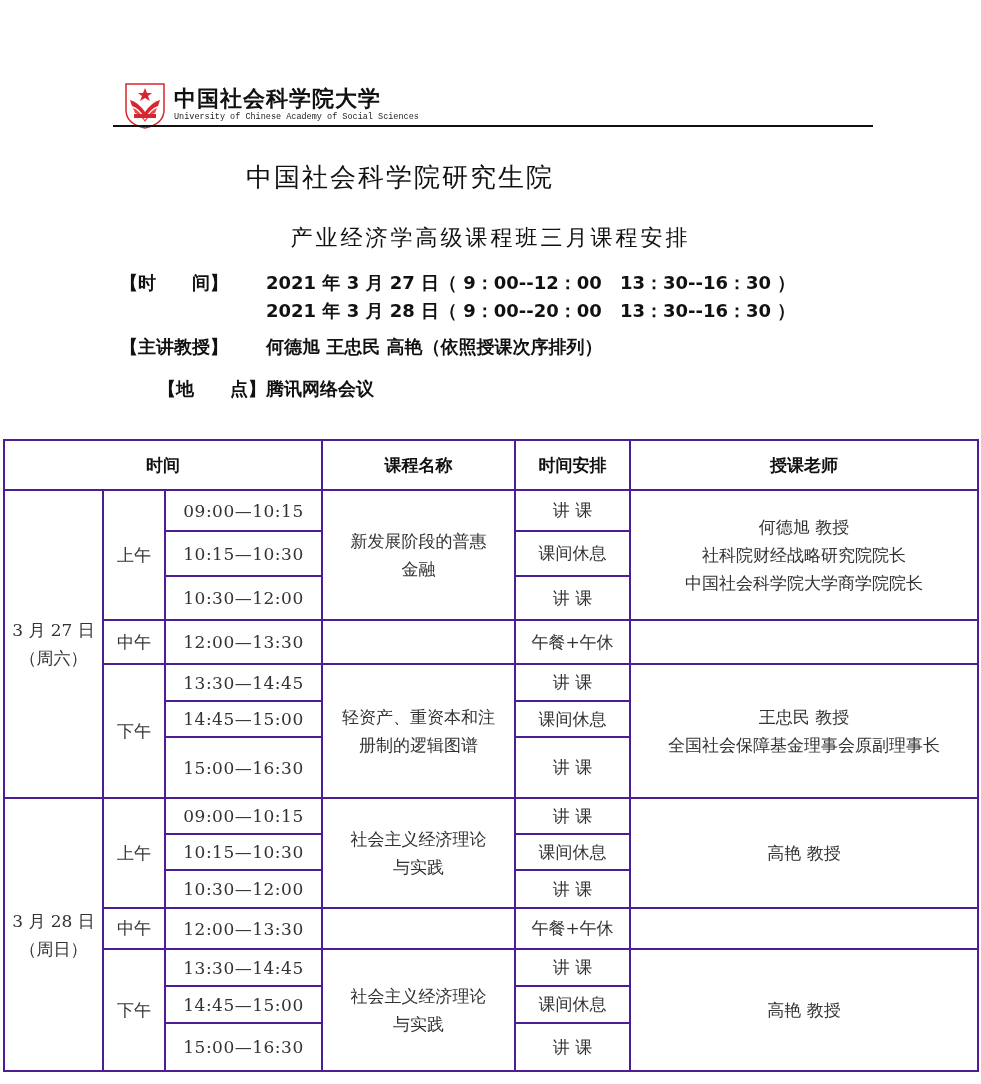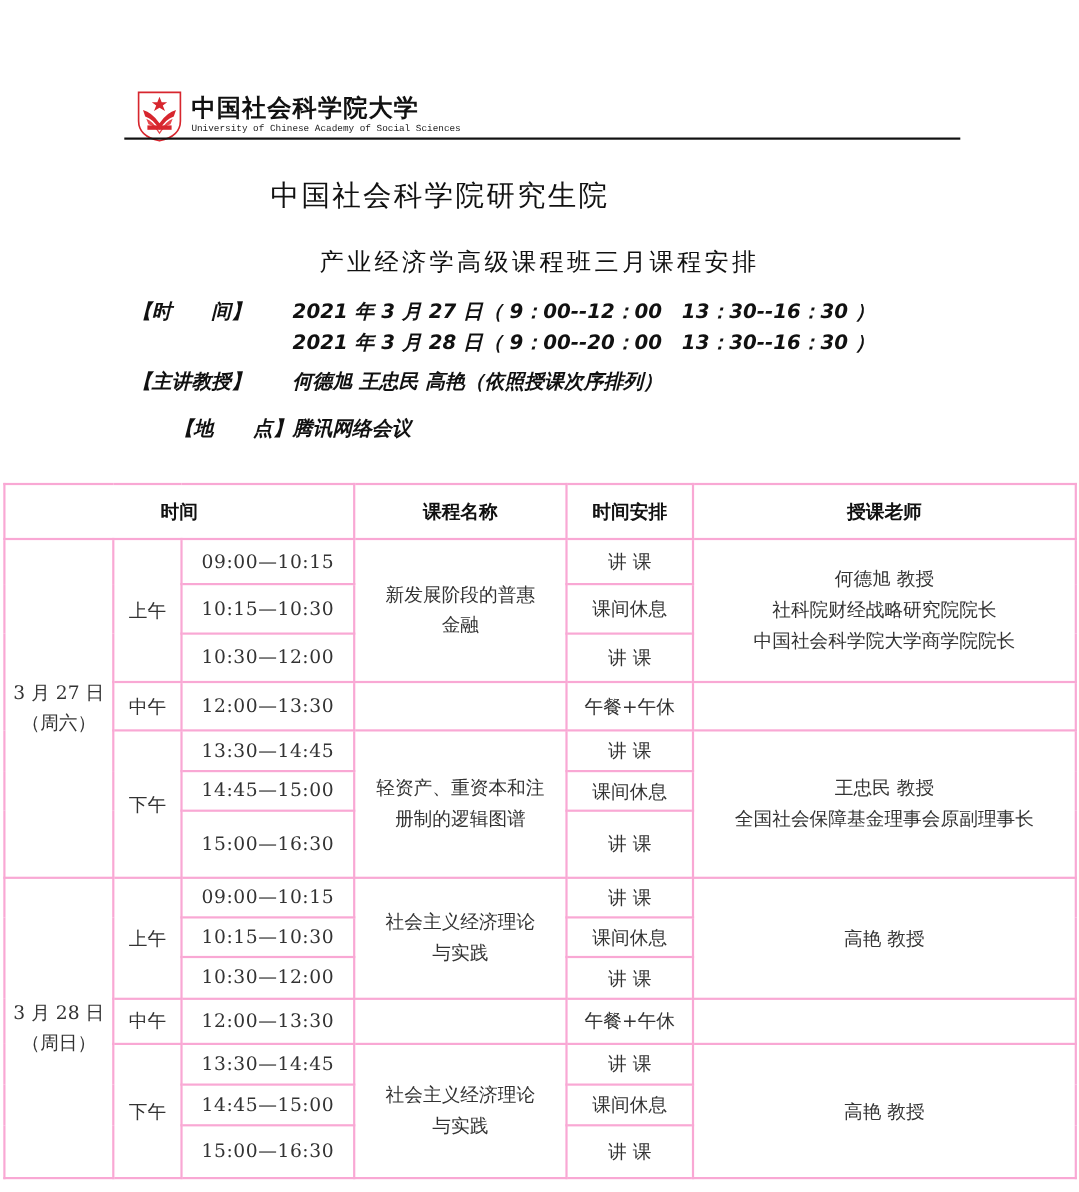--- a/index.html
+++ b/index.html
@@ -6,25 +6,25 @@
     body { width:981px; height:1084px; position:relative; overflow:hidden;
            font-family:"DejaVu Serif", "Liberation Serif", serif; color:#222; }
     .logo { position:absolute; left:122px; top:80px; display:flex; align-items:center; }
     .emblem { width:46px; height:50px; }
     .logo-text { margin-left:6px; }
     .logo-cn { font-family:"DejaVu Sans", sans-serif; font-weight:bold; font-size:22px; color:#111; letter-spacing:1px; line-height:24px; }
     .logo-en { font-family:Liberation Mono, monospace; font-size:8.5px; color:#222; line-height:12px; }
     .top-rule { position:absolute; left:113px; top:125px; width:760px; height:2px; background:#111; }
     .title1 { position:absolute; left:0; width:800px; top:160px; text-align:center; font-size:26px; color:#111; letter-spacing:2px; font-family:"DejaVu Sans", sans-serif; }
     .title2 { position:absolute; left:0; width:981px; top:223px; text-align:center; font-size:22px; color:#111; letter-spacing:3px; font-family:"DejaVu Sans", sans-serif; }
-    .info { position:absolute; left:120px; font-family:"DejaVu Sans", sans-serif; font-weight:bold; font-size:18px; color:#111;font-style:italic; }
+    .info { position:absolute; left:120px; font-family:"DejaVu Sans", sans-serif; font-weight:bold; font-size:18px; color:#111; }
     .info .lbl { display:inline-block; width:146px; }
     .info .val { display:inline-block; }
     table.sched { position:absolute; left:3px; top:439px; border-collapse:collapse; table-layout:fixed; width:974px; }
-    table.sched td, table.sched th { border:2px solid #f9a8d4; text-align:center; vertical-align:middle; font-size:17px; color:#333; padding:0; }
+    table.sched td, table.sched th { border:2px solid #4c1d95; text-align:center; vertical-align:middle; font-size:17px; color:#333; padding:0; }
     table.sched th { font-family:"DejaVu Sans", sans-serif; font-weight:bold; color:#111; height:48px; }
     .t { font-family:"DejaVu Serif", serif; font-size:16px; letter-spacing:0.5px; }
     .multi { line-height:28px; }
   </style>
 </head>
 <body>
 
 <div class="logo">
   <svg class="emblem" viewBox="0 0 46 50">
     <path d="M4 4 L42 4 L42 30 Q42 44 23 48 Q4 44 4 30 Z" fill="none" stroke="#d7262e" stroke-width="1.5"></path>

